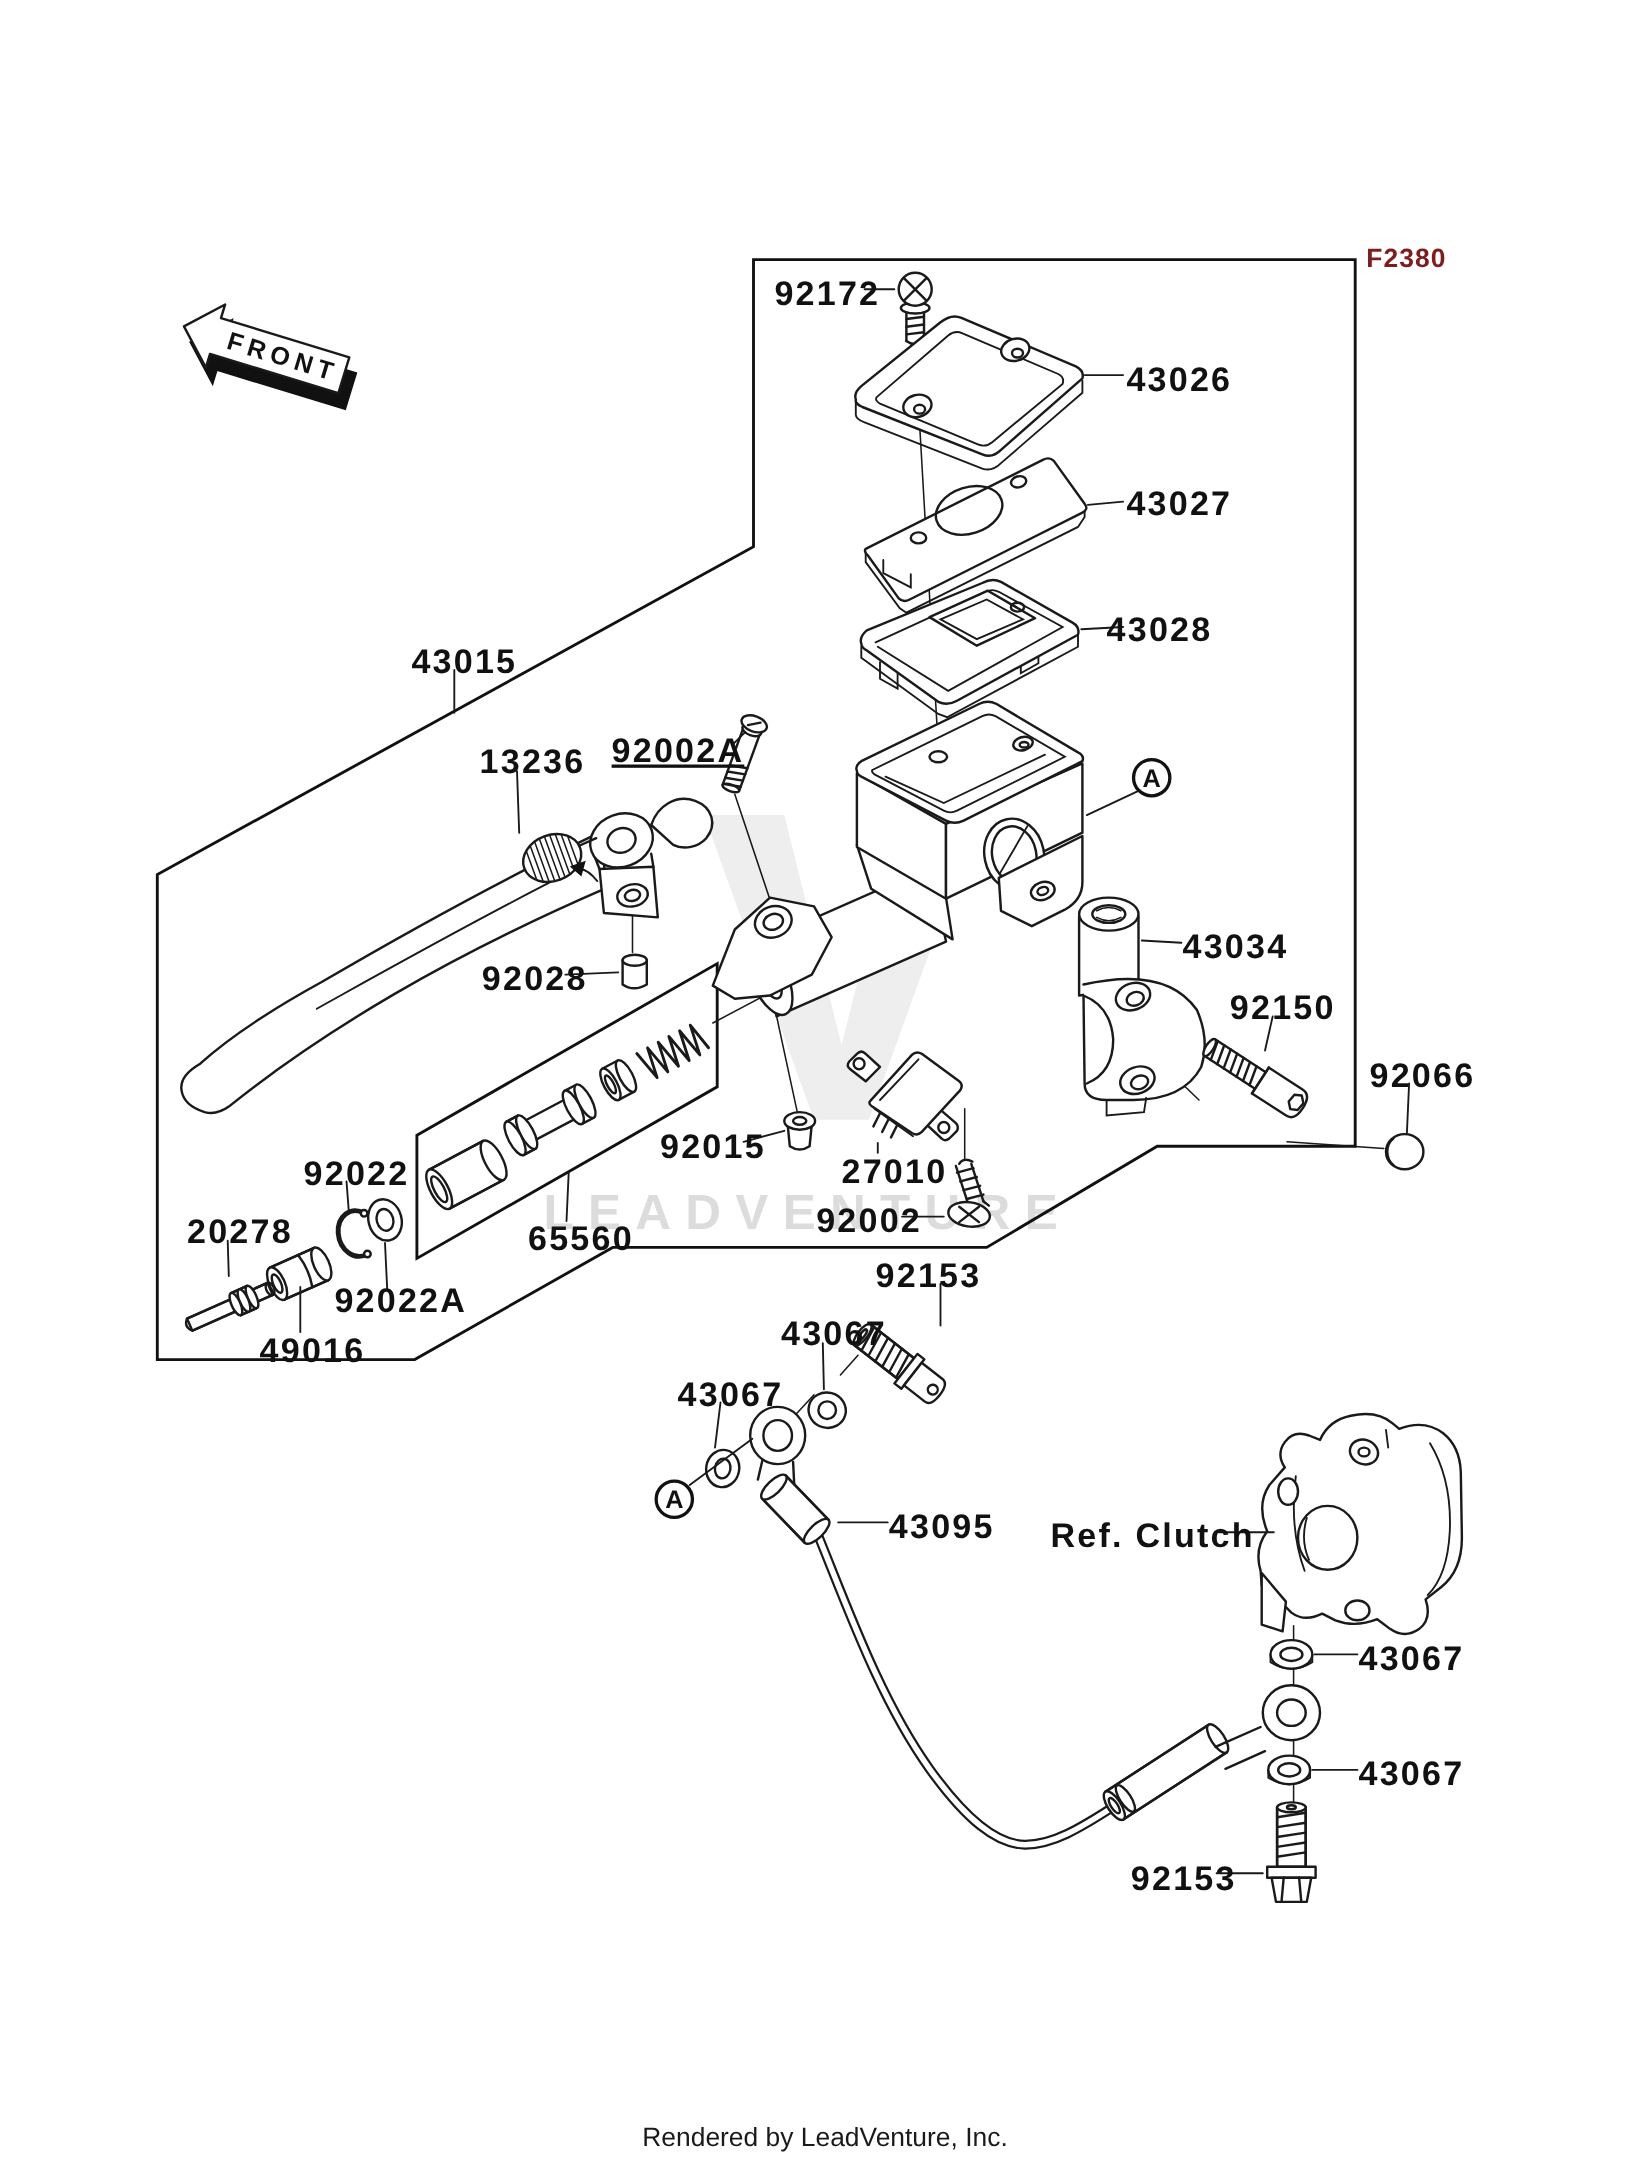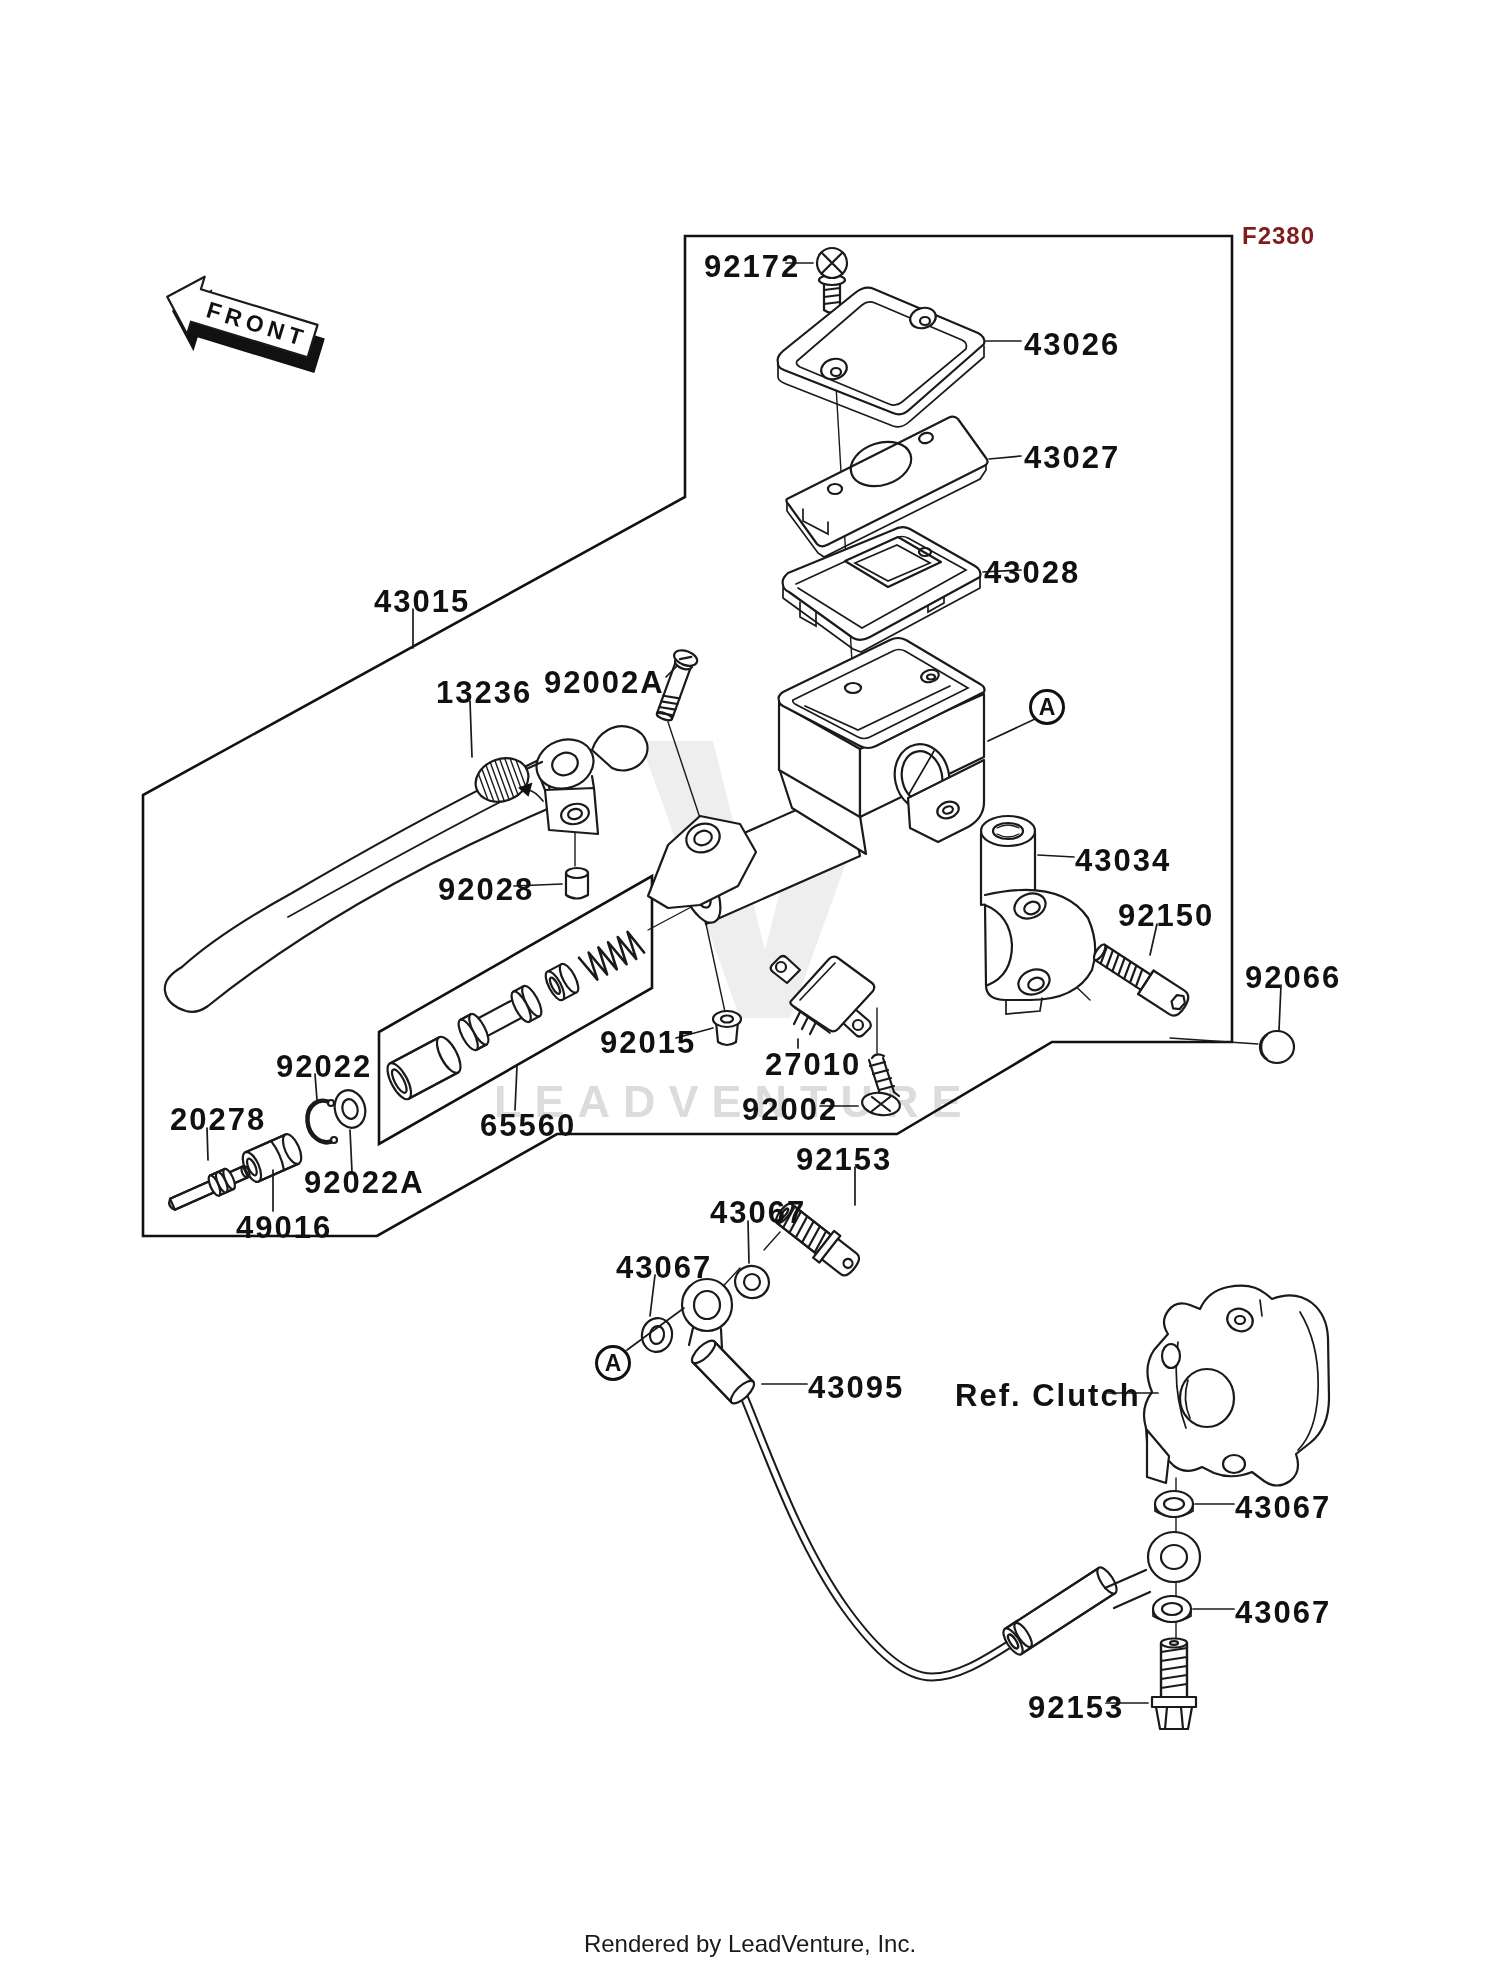--- a/index.html
+++ b/index.html
@@ -387,24 +387,24 @@
       <path d="M1106,1703 L1148,1703"></path>
     </g>
   </svg>
 
   <div class="code" style="left:1242px;top:222px;">F2380</div>
   <div class="front-label">FRONT</div>
 
   <div class="lbl" style="left:704px;top:251px;">92172</div>
   <div class="lbl" style="left:1024px;top:329px;">43026</div>
   <div class="lbl" style="left:1024px;top:442px;">43027</div>
-  <div class="lbl" style="left:984px;top:557px;">43028</div>
+  <div class="lbl" style="left:1006px;top:557px;">43028</div>
   <div class="lbl" style="left:374px;top:586px;">43015</div>
   <div class="lbl" style="left:436px;top:677px;">13236</div>
-  <div class="lbl" style="left:544px;top:667px;">92002A</div>
+  <div class="lbl" style="left:556px;top:667px;text-decoration:underline;">92002A</div>
   <div class="lbl" style="left:1075px;top:845px;">43034</div>
   <div class="lbl" style="left:1118px;top:900px;">92150</div>
   <div class="lbl" style="left:1245px;top:962px;">92066</div>
   <div class="lbl" style="left:438px;top:874px;">92028</div>
   <div class="lbl" style="left:600px;top:1027px;">92015</div>
   <div class="lbl" style="left:765px;top:1049px;">27010</div>
   <div class="lbl" style="left:742px;top:1094px;">92002</div>
   <div class="lbl" style="left:276px;top:1051px;">92022</div>
   <div class="lbl" style="left:170px;top:1104px;">20278</div>
   <div class="lbl" style="left:480px;top:1110px;">65560</div>

